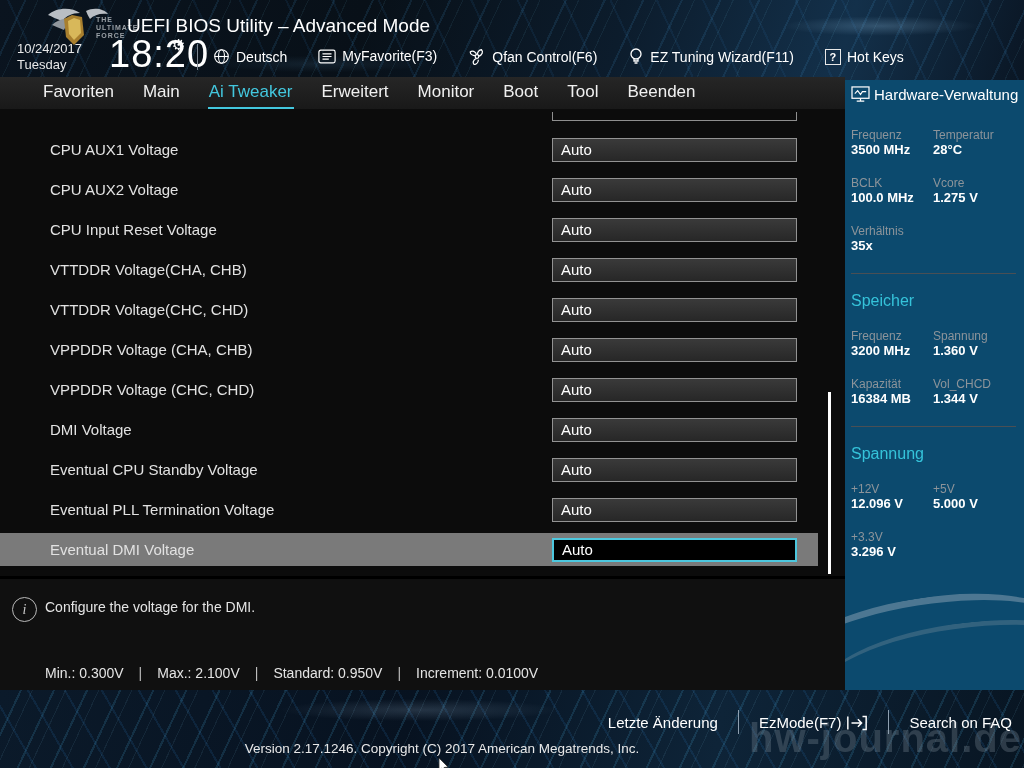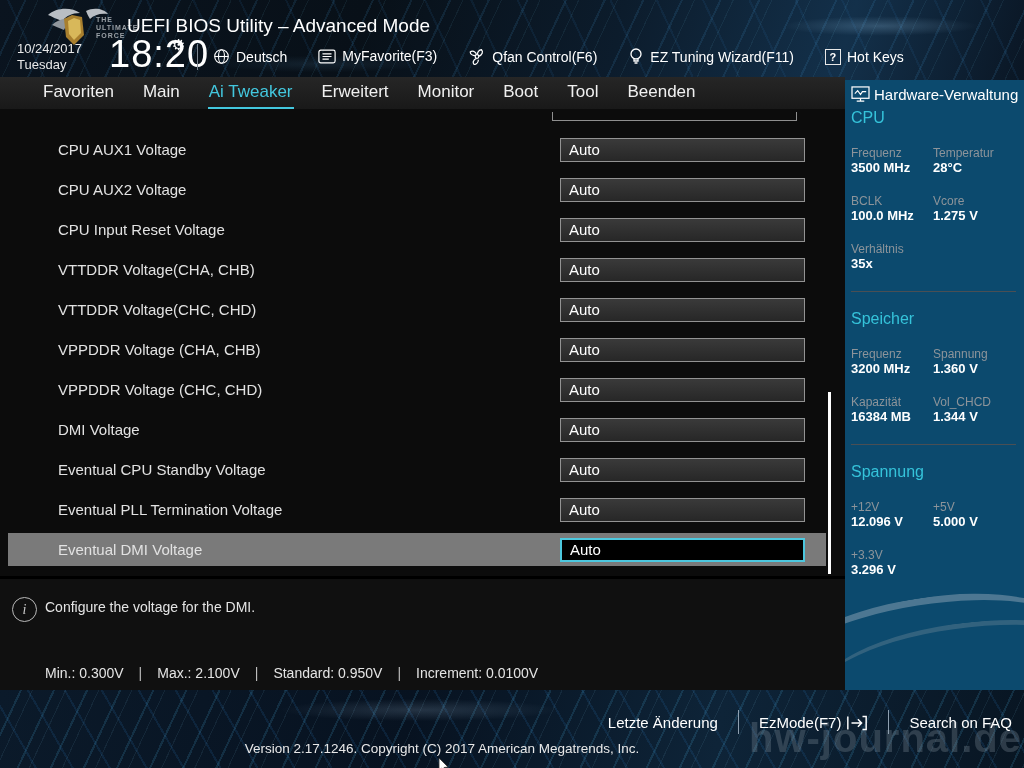--- a/index.html
+++ b/index.html
@@ -35,21 +35,21 @@
     background:linear-gradient(#262626,#191919); display:flex; align-items:stretch;
     padding-left:42px; gap:27px; }
   .tab { color:#f0f0f0; font-size:17px; display:flex; align-items:center;
     border-bottom:2px solid transparent; padding:0 1px; cursor:default; }
   .tab.active { color:#43c7de; border-bottom-color:#43c7de; }
 
   
   .main { position:absolute; left:0; top:112px; width:845px; height:464px; background:#0c0c0c; }
   .clipped-box { position:absolute; left:552px; top:0; width:245px; height:9px;
     border-left:1px solid #8f8f8f; border-right:1px solid #8f8f8f; border-bottom:1px solid #8f8f8f; }
-  .rows { position:absolute; left:8px; top:18px; width:845px;text-decoration:underline; }
+  .rows { position:absolute; left:0; top:18px; width:845px;text-decoration:underline; }
   .row { position:relative; height:40px; }
   .row.hl::before { content:""; position:absolute; left:0; right:27px; top:3px; bottom:4px; background:#7a7a7a; }
   .row-label { position:absolute; left:50px; top:0; line-height:40px; font-size:15px; color:#e2e2e2; }
   .row-input { position:absolute; left:552px; top:8px; width:245px; height:24px;
     border:1px solid #939393; background:linear-gradient(#3a3a3a,#272727);
     color:#fff; font-size:15px; line-height:22px; padding-left:8px; }
   .row.hl .row-input { background:#000; border:2px solid #4cc7de; line-height:20px; }
   .scroll-thumb { position:absolute; left:828px; top:280px; width:3px; height:182px; background:#fff; }
 
   
@@ -242,21 +242,20 @@
     <div class="sb-head">
       <svg width="19" height="17" viewBox="0 0 20 18" fill="none" stroke="#fff" stroke-width="1.3">
         <rect x="1" y="1" width="18" height="12"></rect>
         <path d="M4 8l3-3 3 4 2-3h4" stroke-width="1.2"></path>
         <path d="M6 16h8M10 13v3"></path>
       </svg>
       <div class="sb-title">Hardware-Verwaltung</div>
     </div>
     <div id="sb-sections">
         <div class="sb-gap"></div>
-        <div class="sb-section-heading">CPU</div>
         <div class="sb-grid">
           <div class="sb-label">Frequenz</div>
           <div class="sb-label">Temperatur</div>
           <div class="sb-value">3500 MHz</div>
           <div class="sb-value">28°C</div>
         </div>
         <div class="sb-grid">
           <div class="sb-label">BCLK</div>
           <div class="sb-label">Vcore</div>
           <div class="sb-value">100.0 MHz</div>

